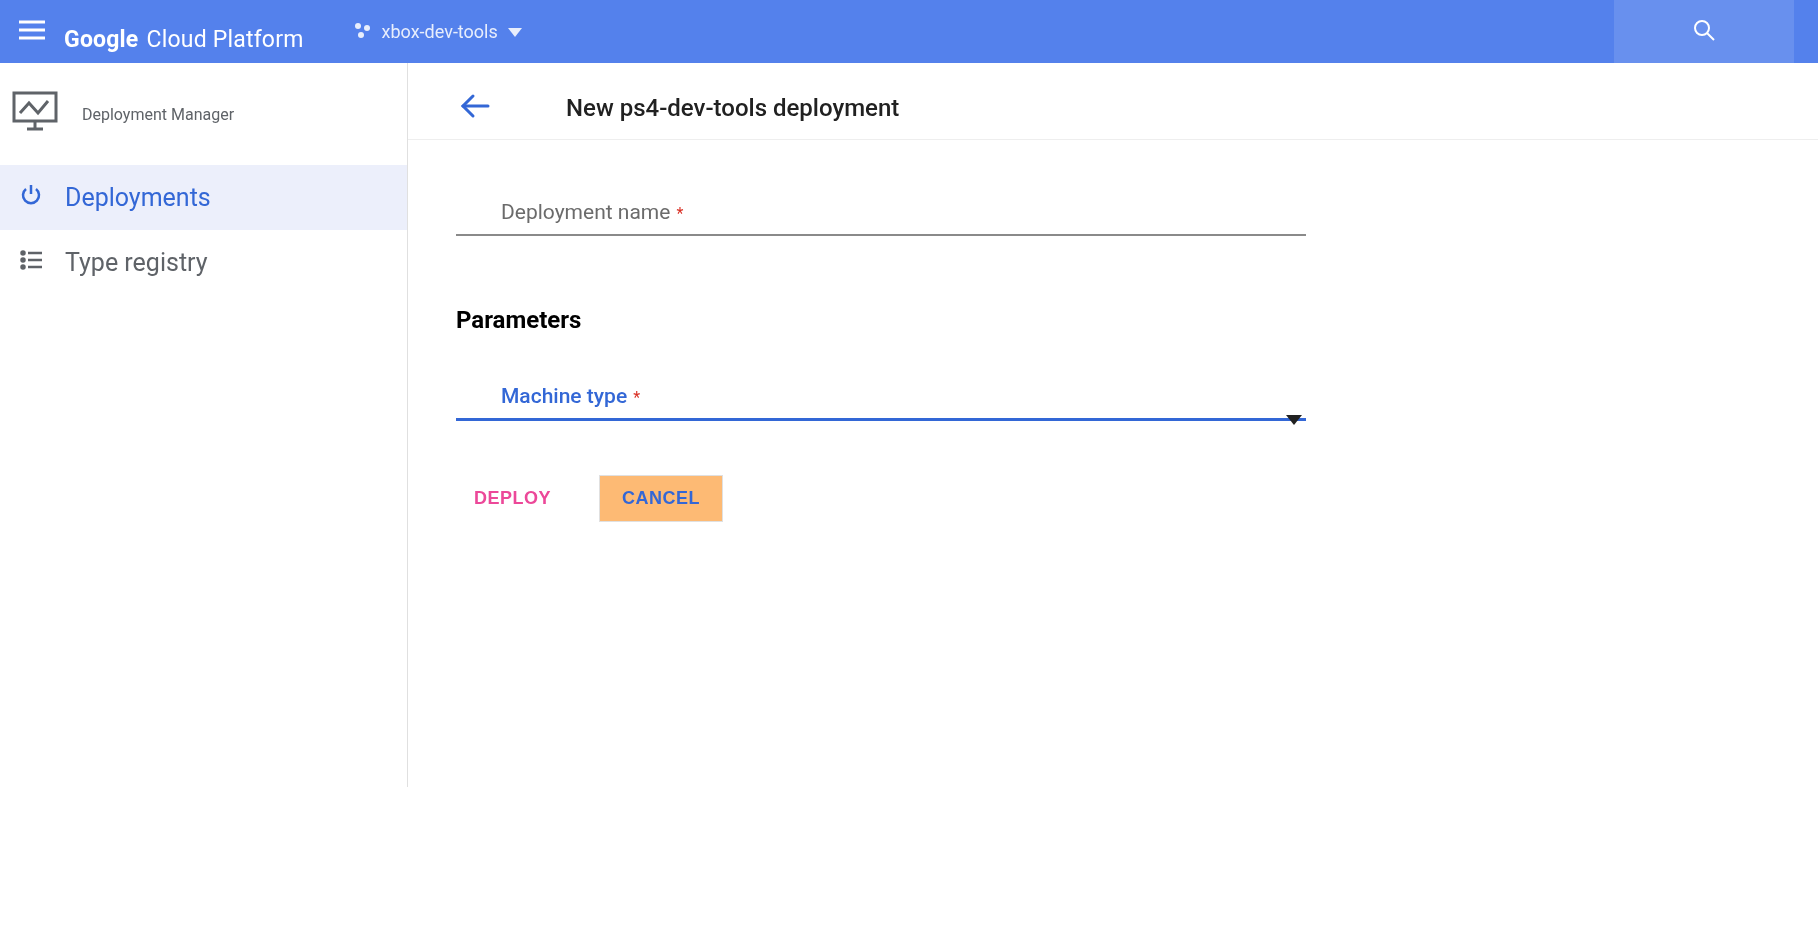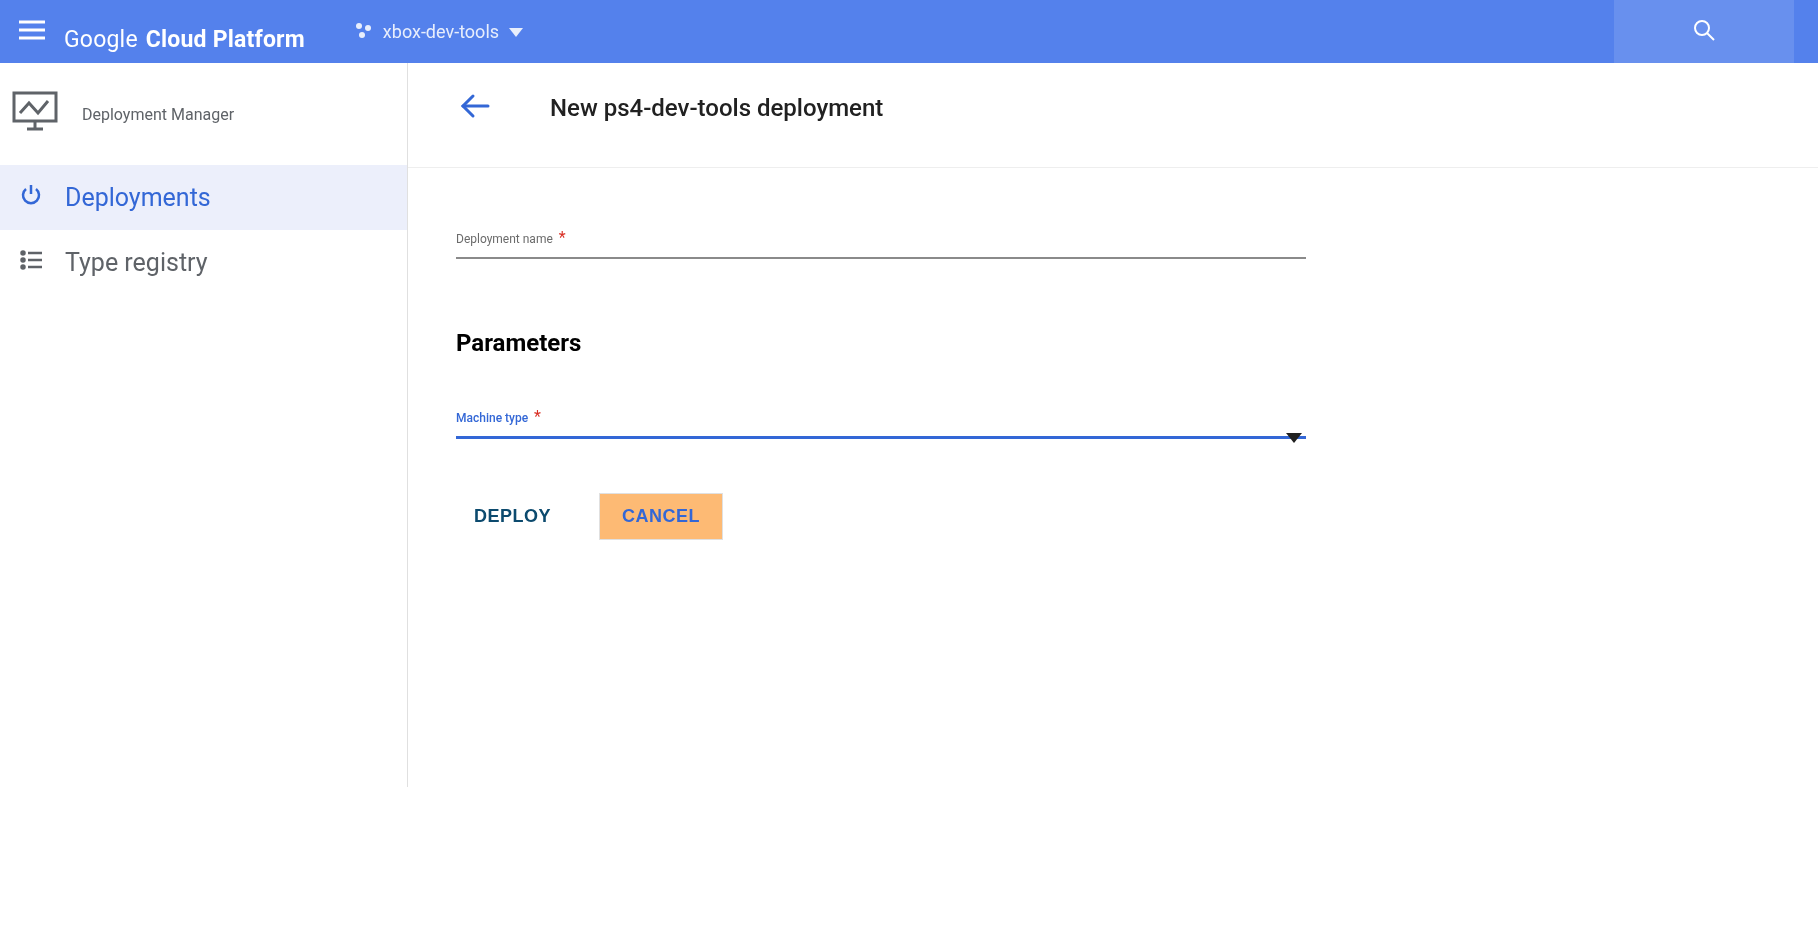--- a/index.html
+++ b/index.html
@@ -5,22 +5,22 @@
     * { margin: 0; padding: 0; box-sizing: border-box; }
     body { font-family: Roboto, "Helvetica Neue", Arial, sans-serif; background: #fff; color: #212121; width: 1818px; }
 
     
     .appbar {
       height: 63px; background: #5481ec; color: #fff;
       display: flex; align-items: center;
     }
     .hamburger-btn { width: 64px; height: 63px; display: flex; align-items: center; justify-content: center; cursor: pointer; }
     .brand { display: flex; align-items: baseline; gap: 8px; font-size: 23px; letter-spacing: .2px; cursor: pointer; }
-    .brand .google { font-weight: 400; }
-    .brand .cloud  { font-weight: 700; margin-top: 15px; }
+    .brand .google { font-weight: 700; }
+    .brand .cloud  { font-weight: 400; margin-top: 15px; }
     .project-picker {
       display: flex; align-items: center; gap: 10px; margin-left: 48px;
       font-size: 18px; color: #e8eefc; cursor: pointer; height: 63px; text-align: right;
     }
     .project-picker .dots-icon { display:inline-block; }
     .appbar-spacer { flex: 1; }
     .search-region {
       width: 180px; height: 63px; background: rgba(255,255,255,0.12);
       display: flex; align-items: center; justify-content: center; cursor: pointer;
       margin-right: 24px;
@@ -40,47 +40,47 @@
       display: flex; align-items: center; gap: 23px;
       padding: 18px 20px; font-size: 25px; color: #5f6368; cursor: pointer;
     }
     .sidebar-item.active { background: #eceffb; color: #3367d6; }
     .sidebar-item.active .icon-stroke { stroke:#3367d6; }
     .icon-stroke { stroke:#5f6368; }
 
     
     .main { margin-left: 408px; padding: 0; }
     .main-header {
-      display: flex; align-items: center; gap: 56px;
-      padding: 26px 40px 40px 48px; border-bottom: 1px solid #eee;
+      display: flex; align-items: center; gap: 72px;
+      padding: 26px 40px 12px 48px; border-bottom: 1px solid #eee;
     }
     .back-btn { width: 38px; height: 38px; display:flex; align-items:center; justify-content:center; cursor:pointer; }
     .page-title { font-size: 24px; font-weight: 500; color: #212121; }
 
     .form-area { padding: 30px 40px 40px 48px; max-width: 940px; }
 
     .field { margin-top: 50px; position: relative; }
     .field:first-child { margin-top: 30px; }
-    .field-label { font-size: 12px; color: #6b6b6b; display: inline-block; }
+    .field-label { font-size: 21px; color: #6b6b6b; display: inline-block; margin-left: 45px; }
     .field.focused .field-label { color: #3367d6; font-weight: 500; }
     .req { color: #d93025; margin-left: 6px; }
     .field-line {
       height: 2px; width: 850px; margin-top: 10px; background: #8a8a8a;
     }
     .field.focused .field-line { background: #3367d6; height: 3px; }
     .field-line-row { position: relative; }
     .dropdown-caret {
       position: absolute; right: 6px; top: -6px;
     }
 
     .section-title { font-size: 24px; font-weight: 700; margin-top: 70px; color: #000; }
 
     .actions { display: flex; gap: 30px; margin-top: 54px; align-items: center; }
     .btn-deploy {
-      font-size: 18px; font-weight: 700; color: #0c4a6e; padding: 12px 18px;
+      font-size: 18px; font-weight: 700; color: #ec4899; padding: 12px 18px;
       border: none; background: transparent; letter-spacing: .5px; cursor: not-allowed;
     }
     .btn-cancel {
       font-size: 18px; font-weight: 700; color: #3367d6; padding: 12px 22px;
       border: 1px solid #e0e0e0; background: #fdba74; letter-spacing: .5px; cursor: pointer;
     }
   </style>
 </head>
 <body>
 

